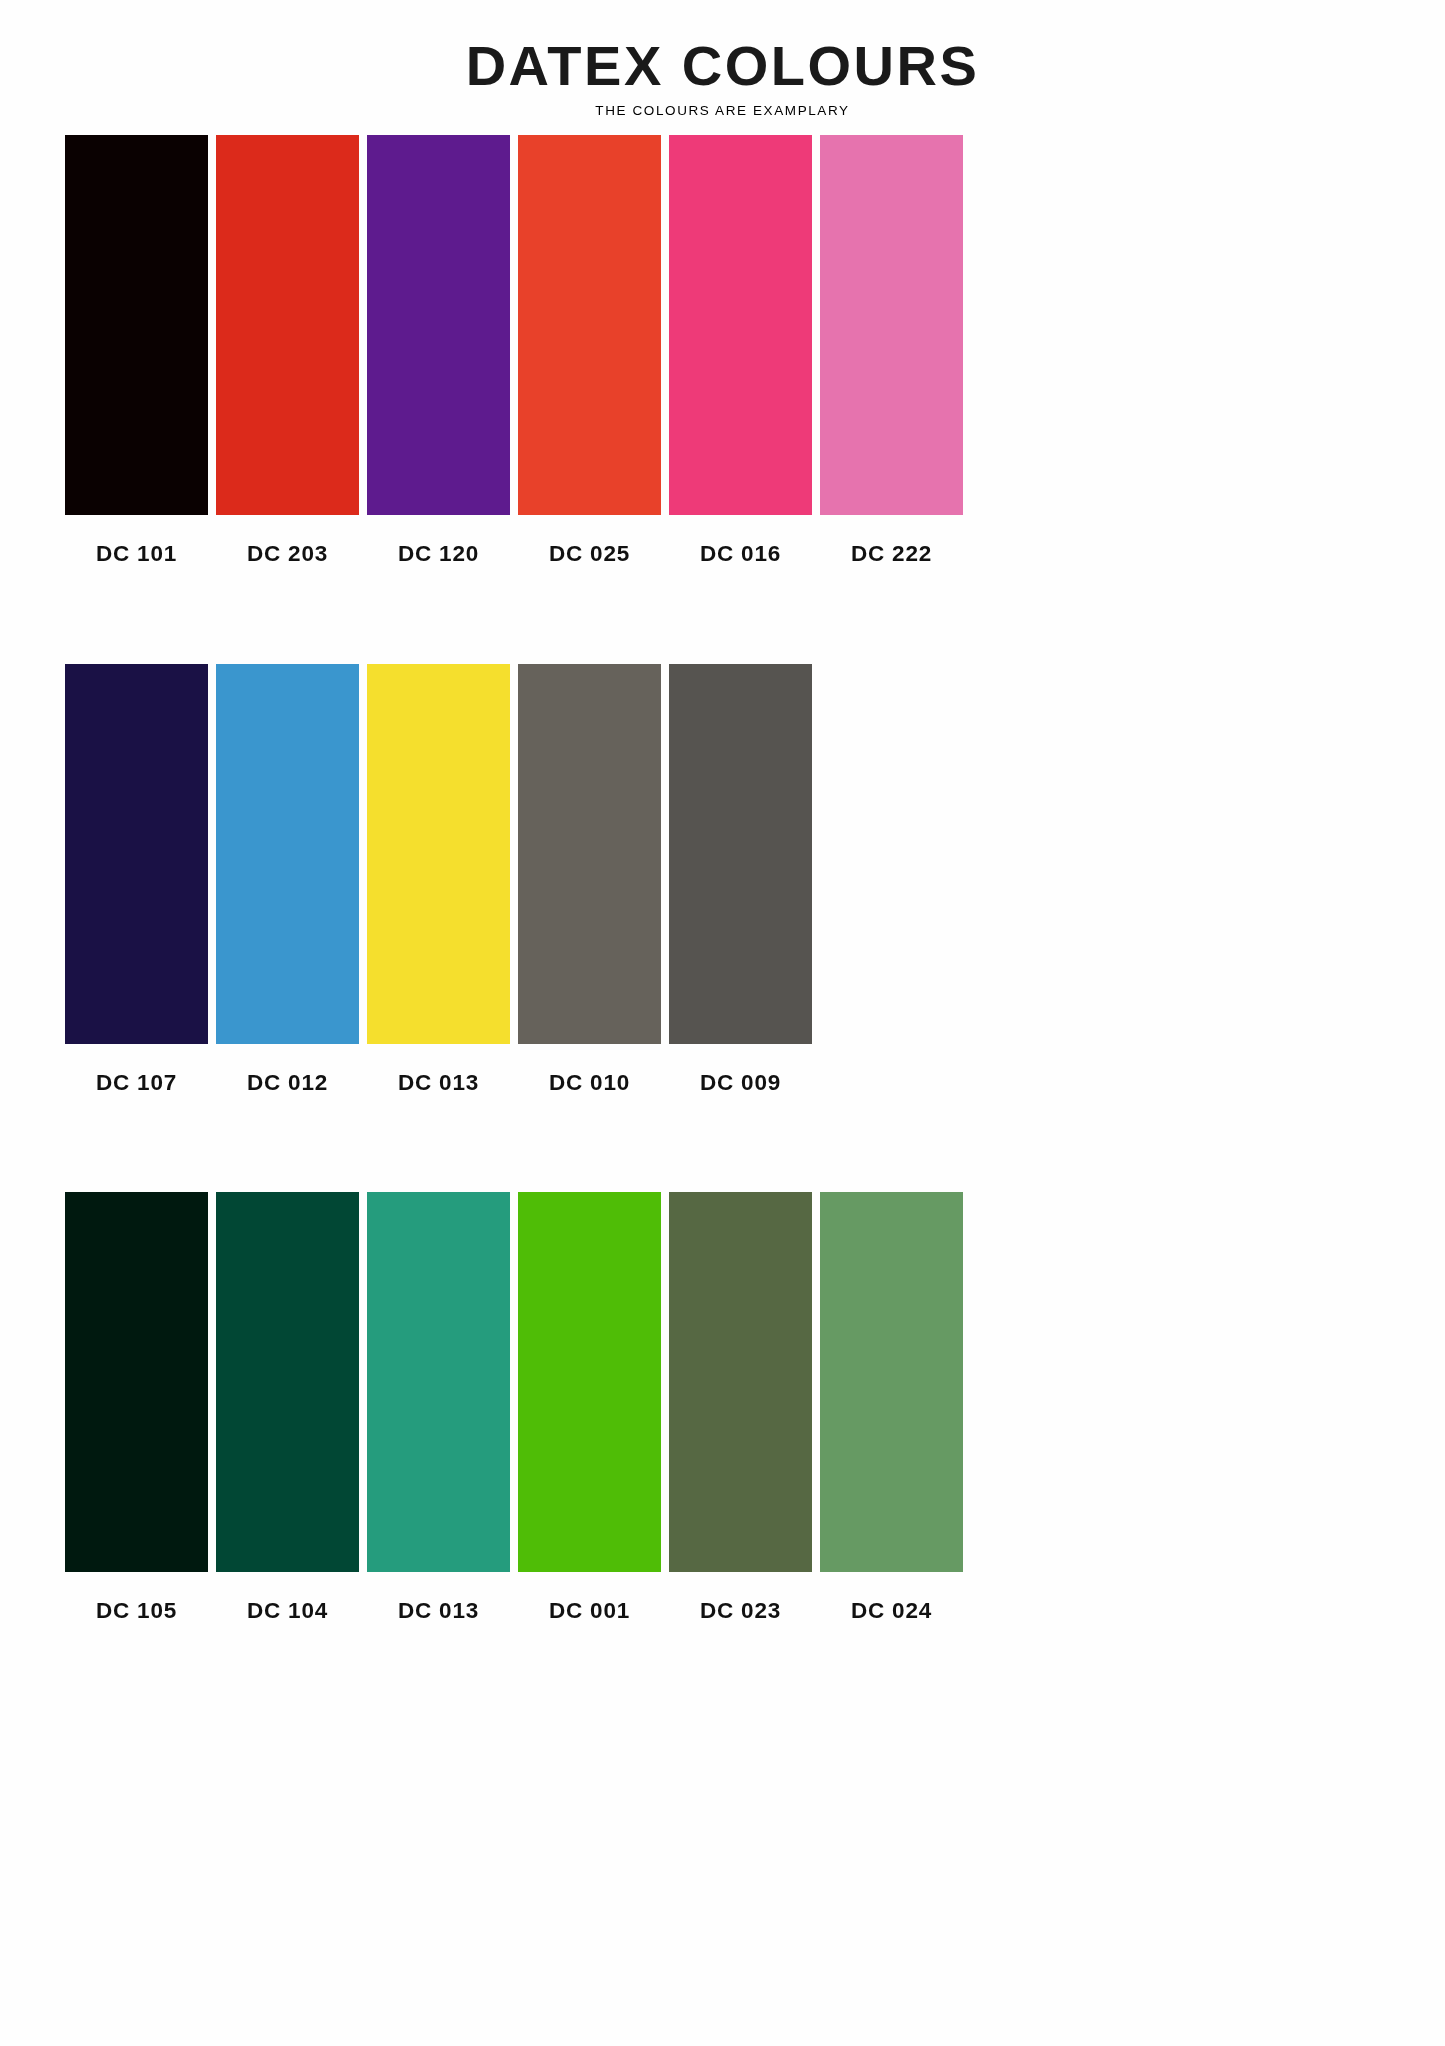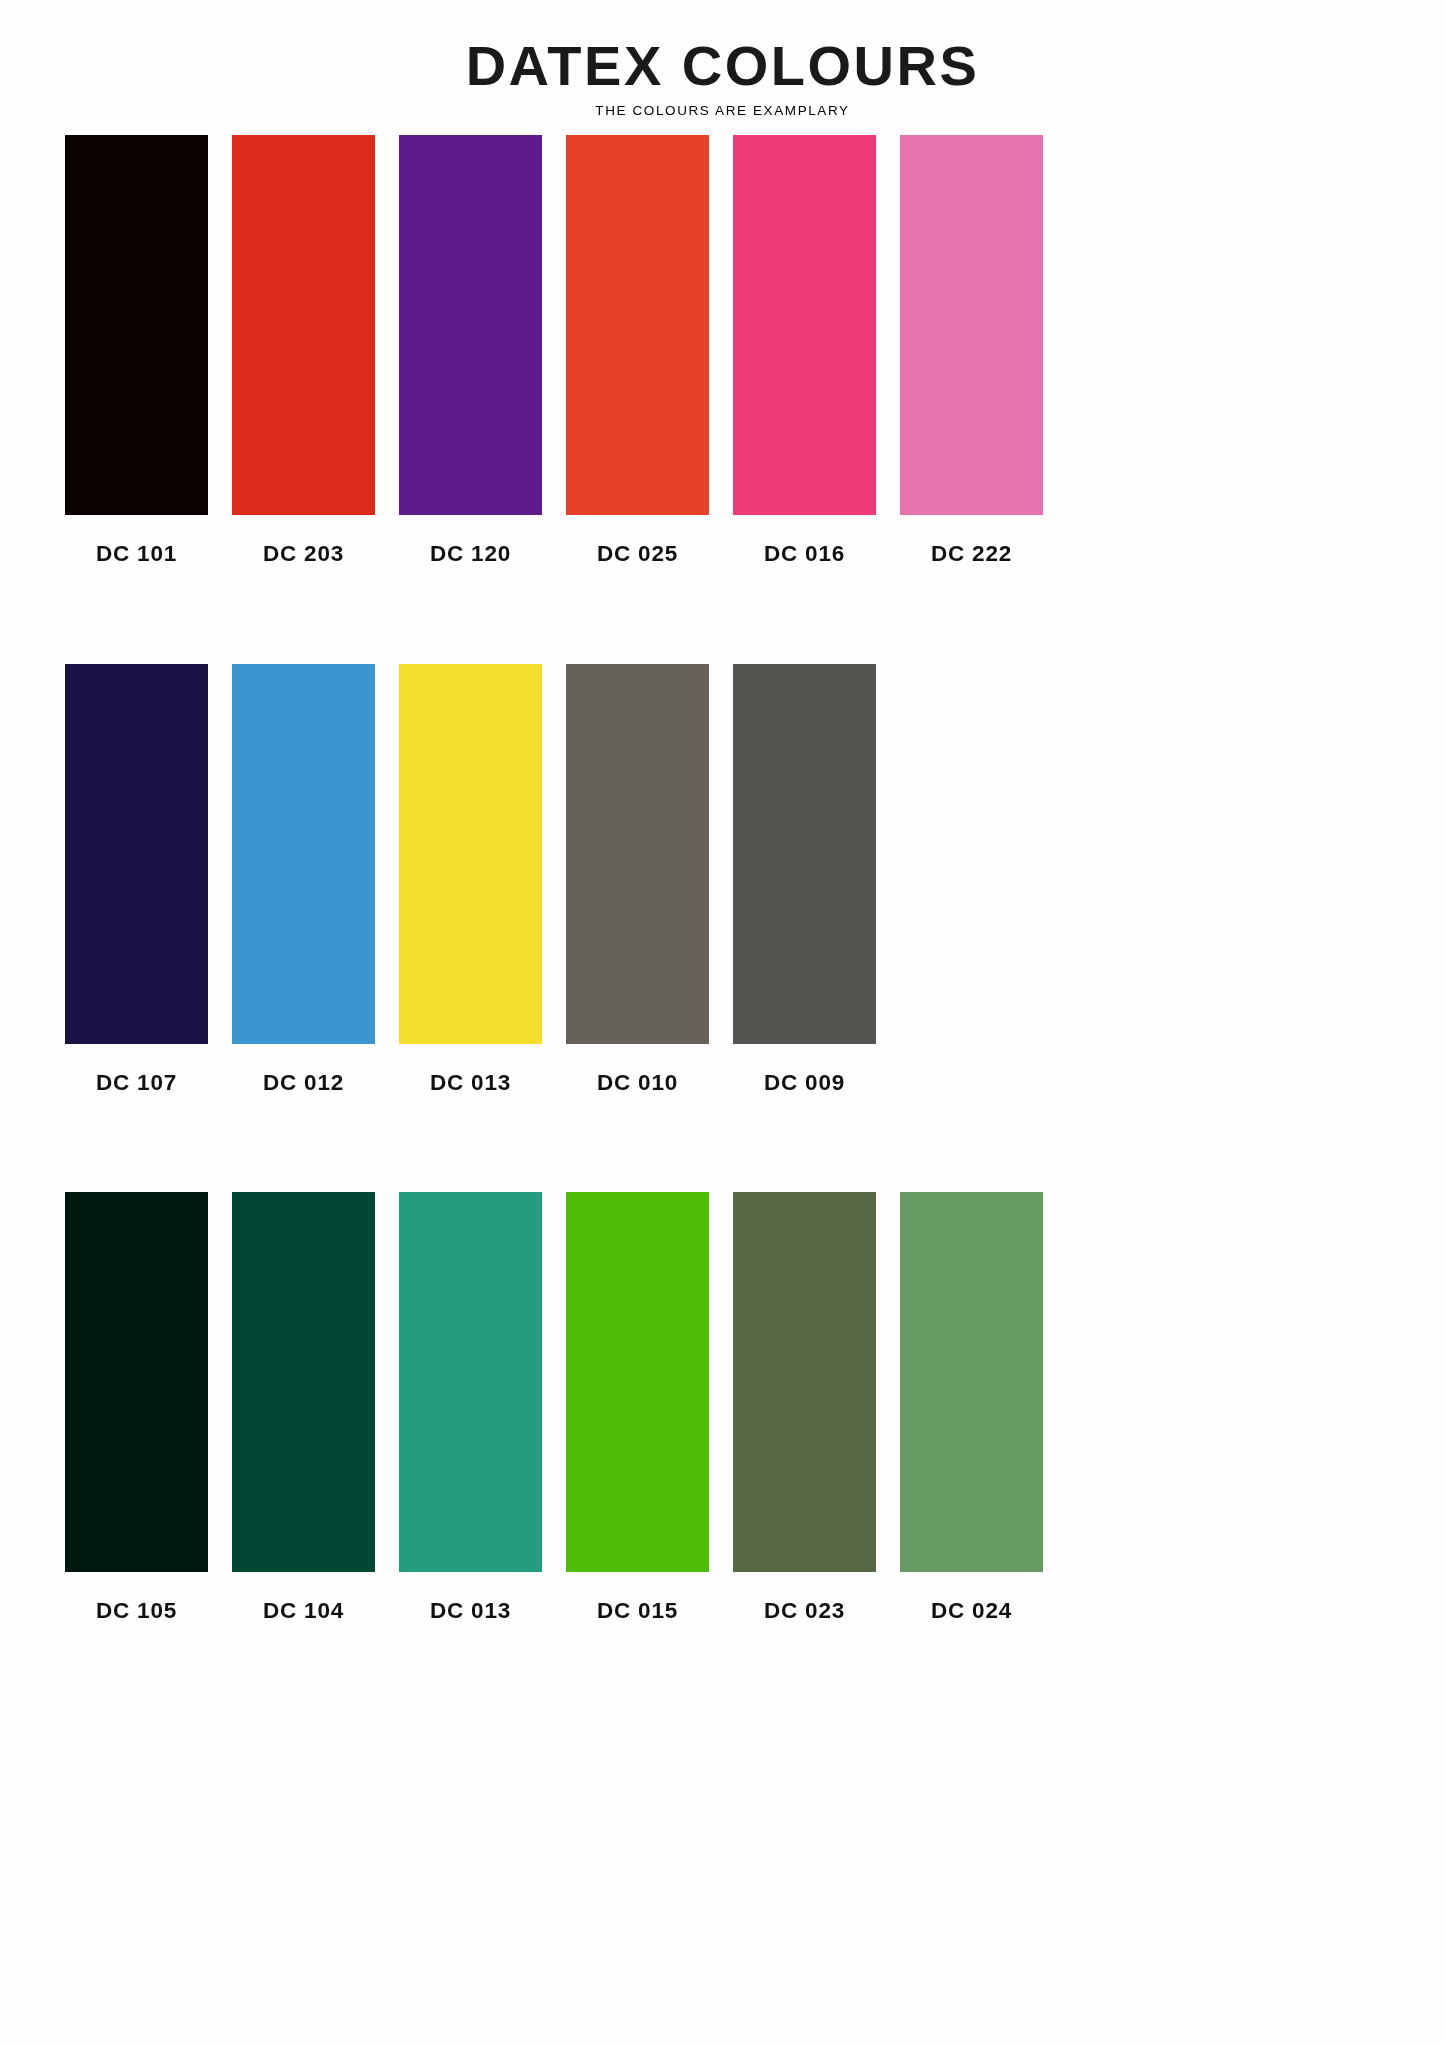--- a/index.html
+++ b/index.html
@@ -45,21 +45,21 @@
     top: 135px;
     left: 65px;
     width: 1315px;
     display: flex;
     flex-direction: column;
     gap: 98px;
   }
   .swatch-row {
     display: flex;
     flex-direction: row;
-    gap: 24px;
+    gap: 8px;
   }
   .swatch-cell {
     width: 143px;
     display: flex;
     flex-direction: column;
     align-items: center;
   }
   .swatch-chip {
     width: 143px;
     height: 380px;
@@ -146,21 +146,21 @@
       <div class="swatch-cell">
         <div class="swatch-chip" style="background-color: rgb(1, 71, 52);"></div>
         <div class="swatch-label">DC 104</div>
       </div>
       <div class="swatch-cell">
         <div class="swatch-chip" style="background-color: rgb(37, 156, 125);"></div>
         <div class="swatch-label">DC 013</div>
       </div>
       <div class="swatch-cell">
         <div class="swatch-chip" style="background-color: rgb(79, 189, 6);"></div>
-        <div class="swatch-label">DC 015</div>
+        <div class="swatch-label">DC 001</div>
       </div>
       <div class="swatch-cell">
         <div class="swatch-chip" style="background-color: rgb(86, 104, 67);"></div>
         <div class="swatch-label">DC 023</div>
       </div>
       <div class="swatch-cell">
         <div class="swatch-chip" style="background-color: rgb(102, 154, 99);"></div>
         <div class="swatch-label">DC 024</div>
       </div>
     </div>

